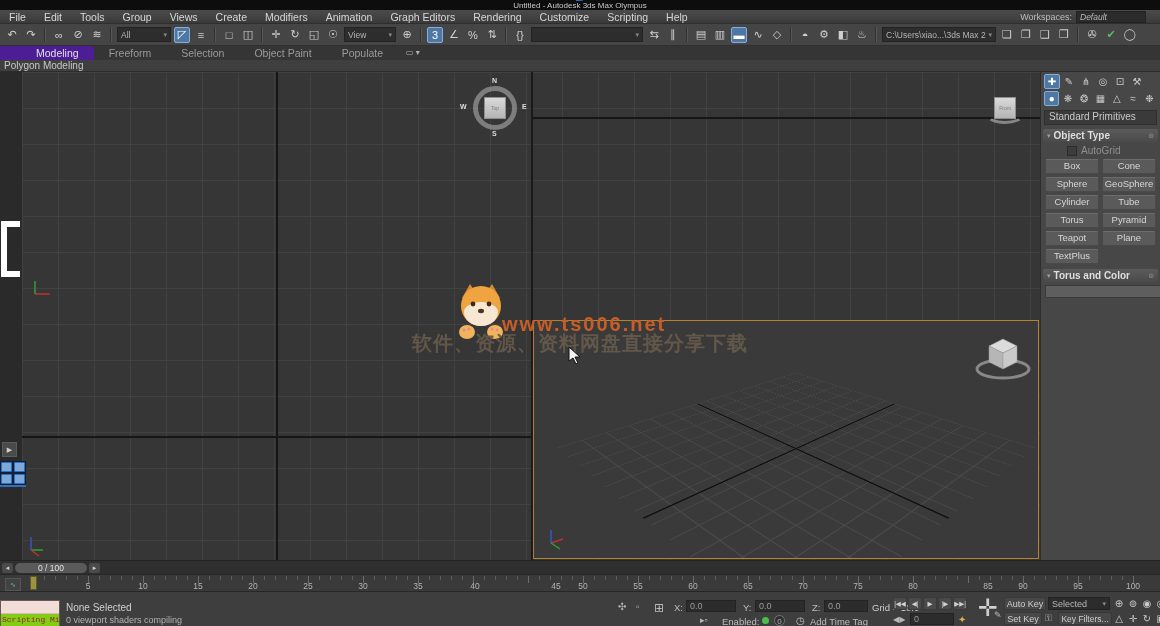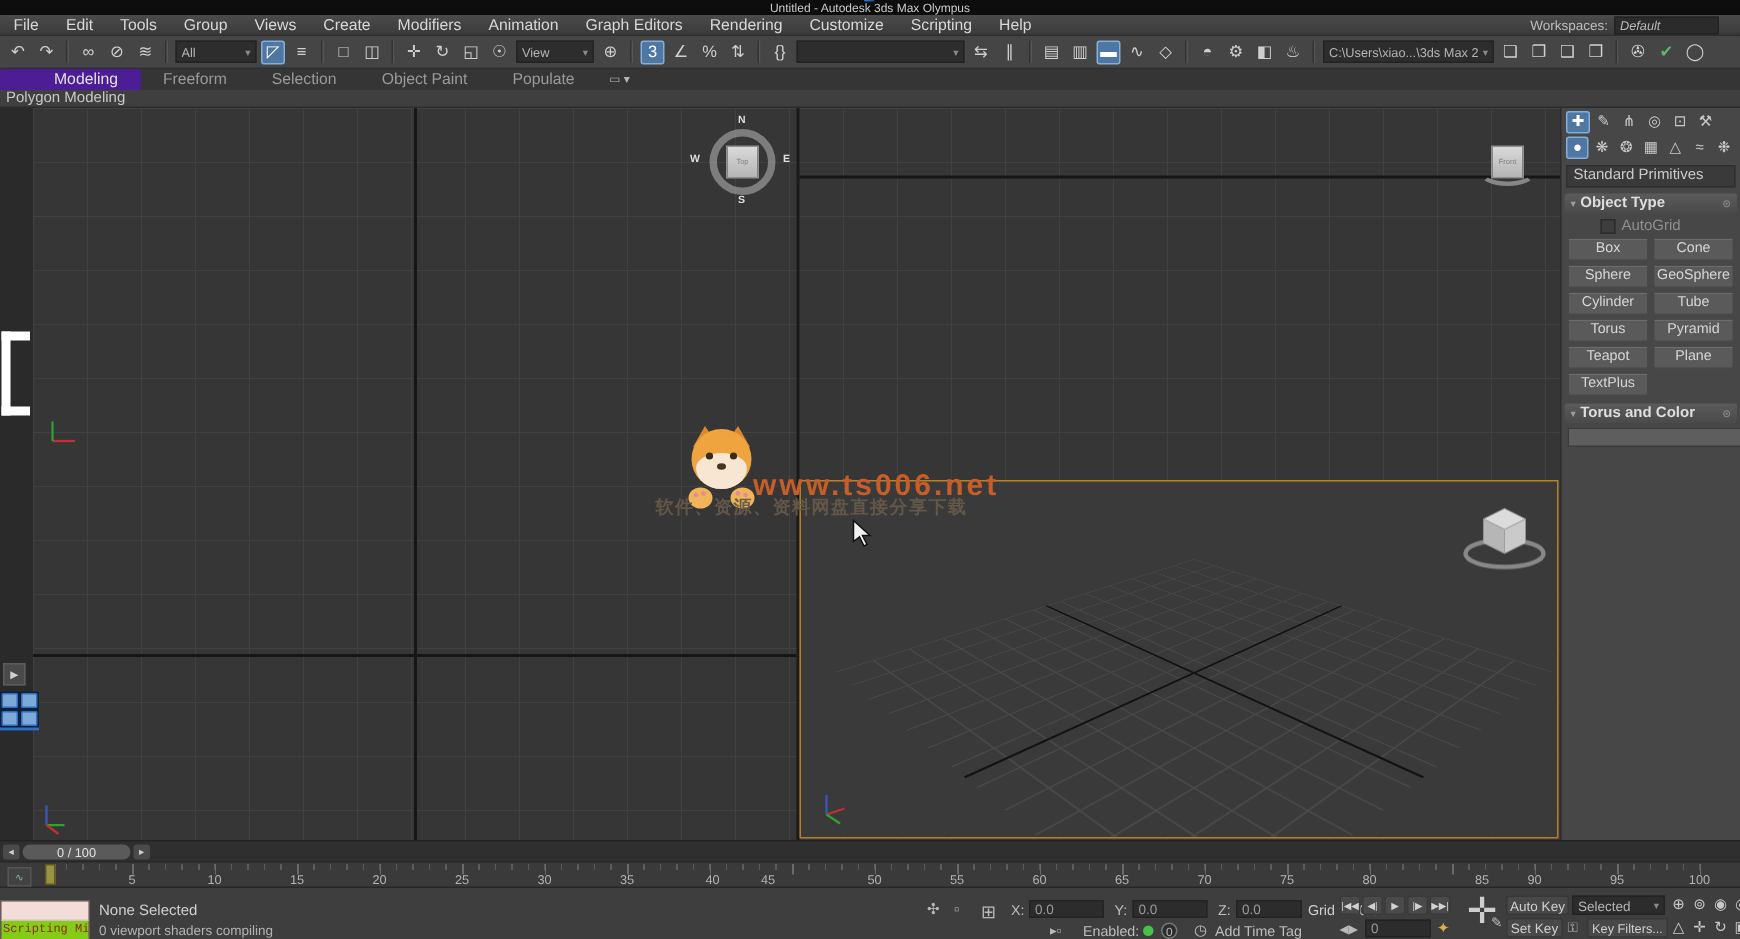--- a/index.html
+++ b/index.html
@@ -124,21 +124,21 @@
           display:flex;align-items:center;font-size:9px;color:#b5b5b5;padding:0 3px;}
   .navRow{position:absolute;display:flex;gap:2px;}
   .navIco{width:12px;height:13px;display:flex;align-items:center;justify-content:center;font-size:10px;color:#c9c9c9;}
   .dot{display:inline-block;width:7px;height:7px;border-radius:50%;}
   .badge0{position:absolute;width:11px;height:11px;border-radius:50%;background:#2e2e2e;border:1px solid #777;
           color:#bbb;font-size:8px;text-align:center;line-height:11px;box-sizing:border-box;}
   
   .wm{position:absolute;z-index:40;pointer-events:none;}
   .wm1{left:516px;top:284px;font-size:28px;font-weight:bold;letter-spacing:7px;opacity:.95;}
   .wm2{left:502px;top:313px;font-size:20px;font-weight:bold;letter-spacing:2px;}
-  .wm3{left:437px;top:330px;font-size:12px;font-weight:bold;color:rgba(100,88,74,.95);letter-spacing:1px;}
+  .wm3{left:412px;top:330px;font-size:20px;font-weight:bold;color:rgba(100,88,74,.95);letter-spacing:1px;}
   .cursor{position:absolute;left:568px;top:346px;z-index:60;}
   .tripod{position:absolute;}
 </style>
 </head>
 <body>
 
 <div id="root">
 
   <div class="titlebar">
     <span class="appicon"></span>
@@ -389,21 +389,21 @@
     <div id="tlabels">
         <span class="tlabel" style="left: 33px;">0</span>
         <span class="tlabel" style="left: 88px;">5</span>
         <span class="tlabel" style="left: 143px;">10</span>
         <span class="tlabel" style="left: 198px;">15</span>
         <span class="tlabel" style="left: 253px;">20</span>
         <span class="tlabel" style="left: 308px;">25</span>
         <span class="tlabel" style="left: 363px;">30</span>
         <span class="tlabel" style="left: 418px;">35</span>
         <span class="tlabel" style="left: 475px;">40</span>
-        <span class="tlabel" style="left: 512px;">45</span>
+        <span class="tlabel" style="left: 556px;">45</span>
         <span class="tlabel" style="left: 583px;">50</span>
         <span class="tlabel" style="left: 638px;">55</span>
         <span class="tlabel" style="left: 693px;">60</span>
         <span class="tlabel" style="left: 748px;">65</span>
         <span class="tlabel" style="left: 803px;">70</span>
         <span class="tlabel" style="left: 858px;">75</span>
         <span class="tlabel" style="left: 913px;">80</span>
         <span class="tlabel" style="left: 944px; margin-left: 44px;">85</span>
         <span class="tlabel" style="left: 1023px;">90</span>
         <span class="tlabel" style="left: 1078px;">95</span>

